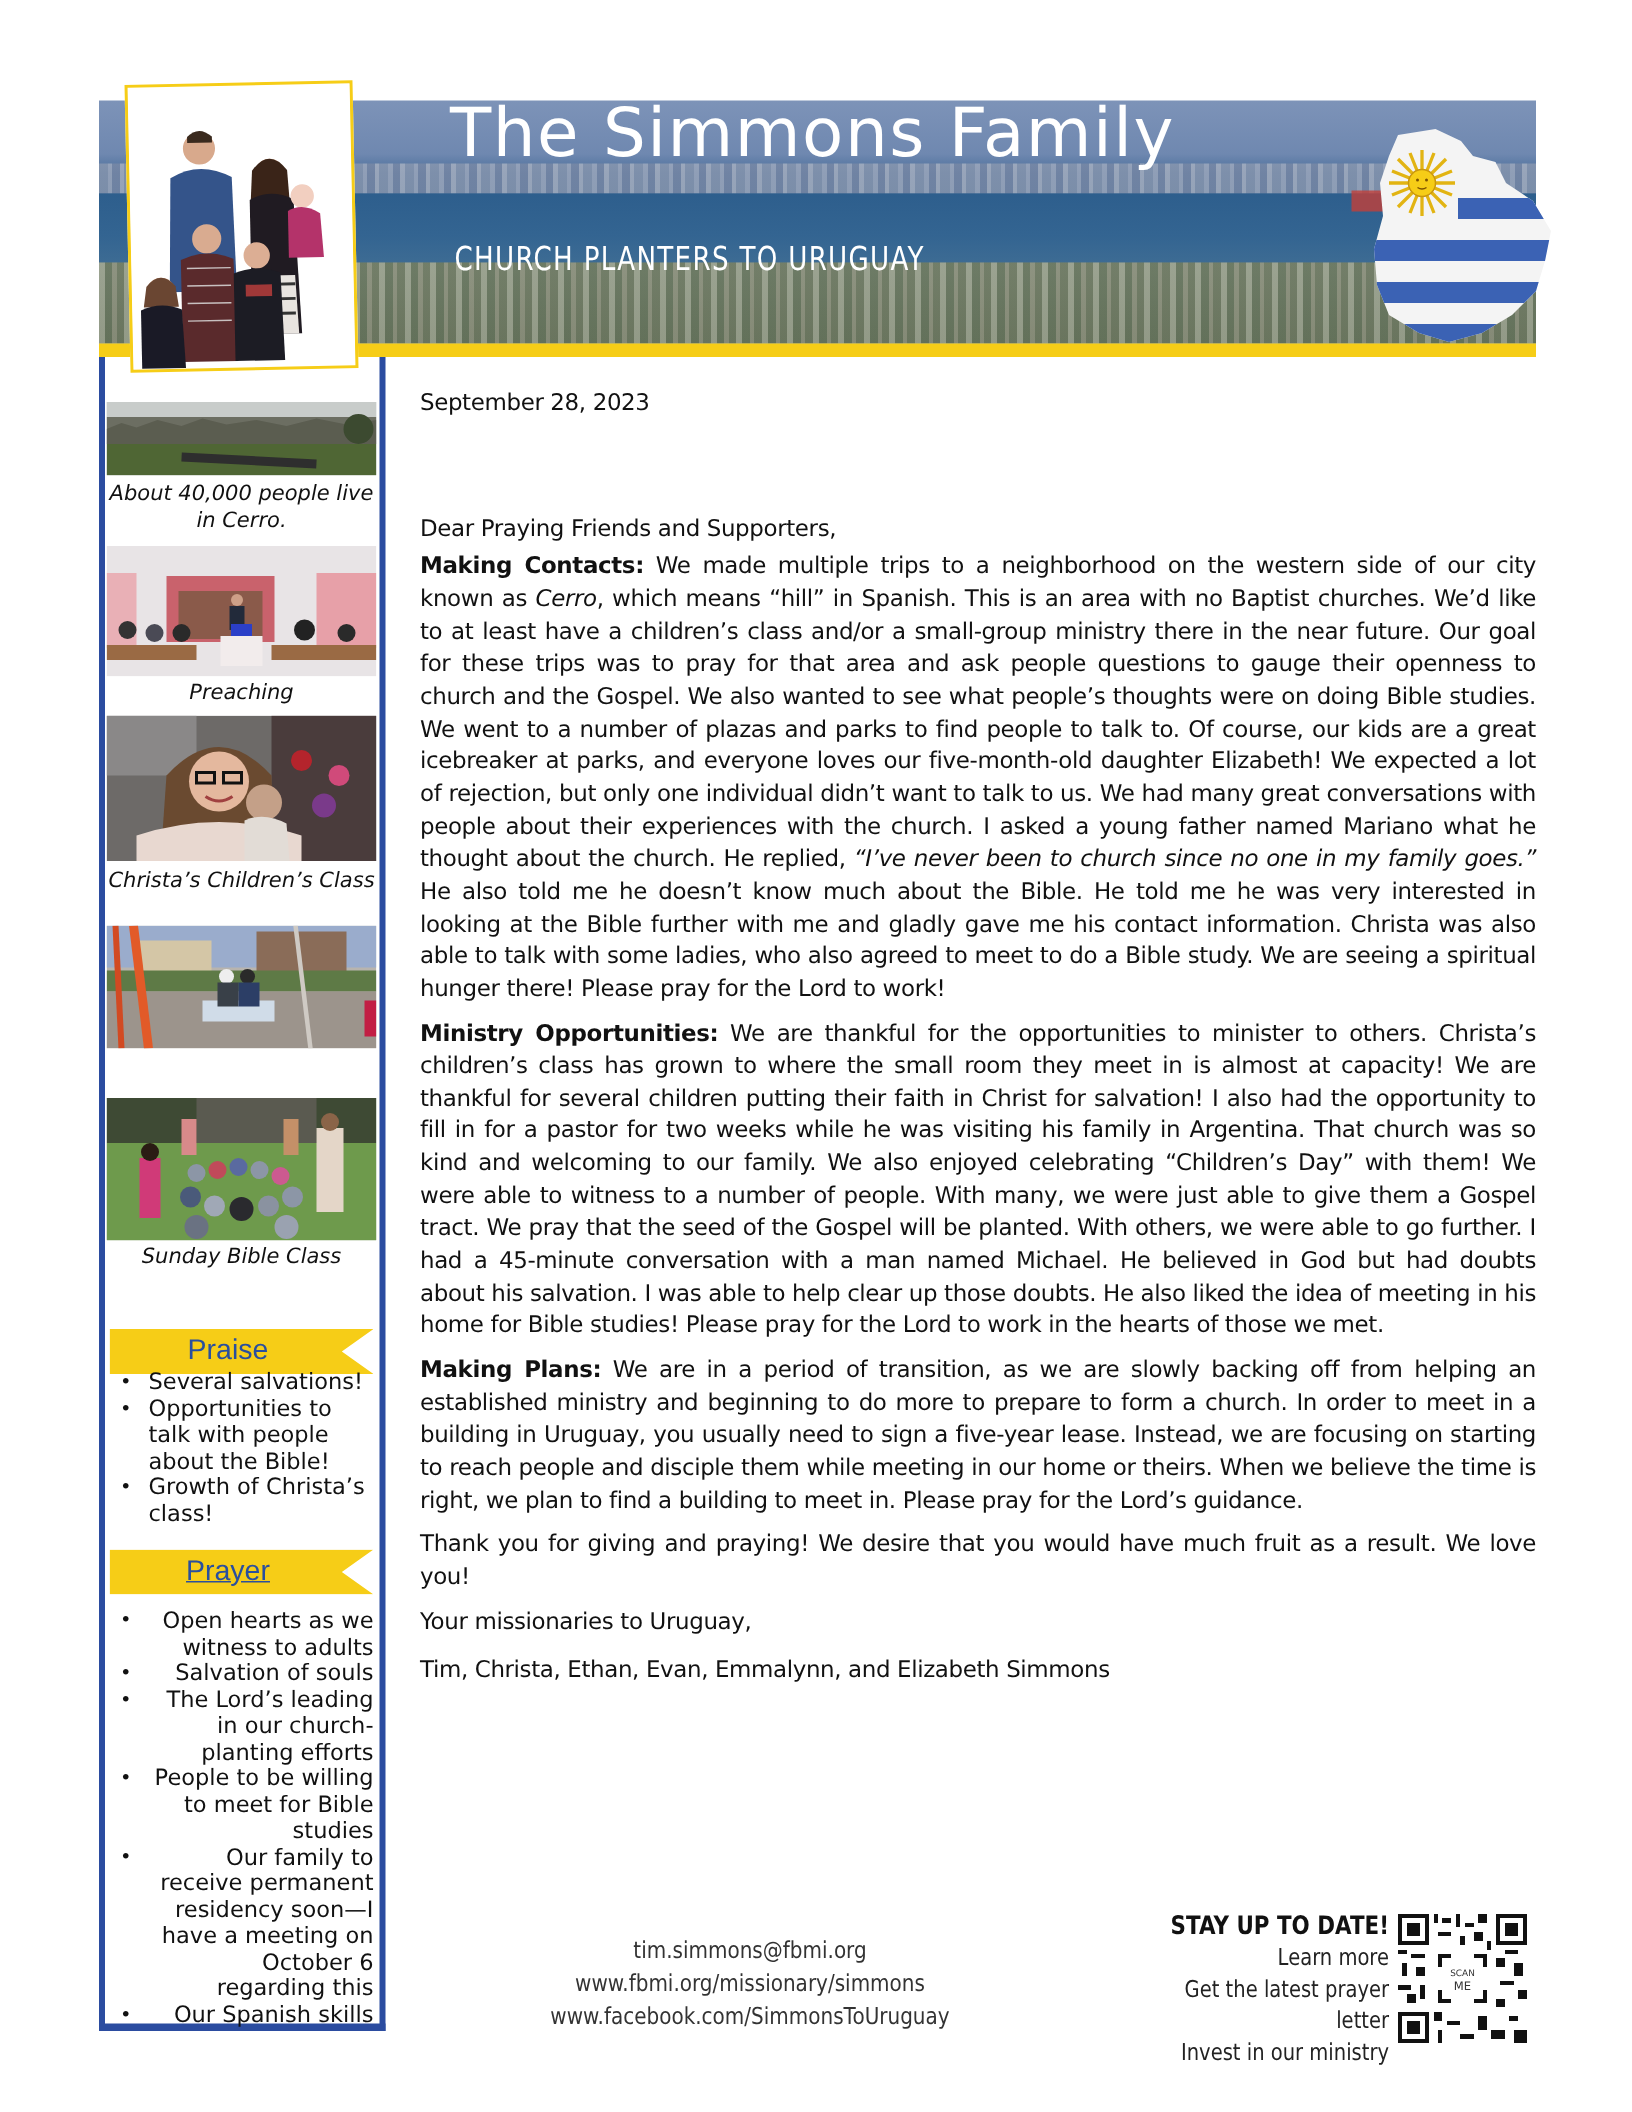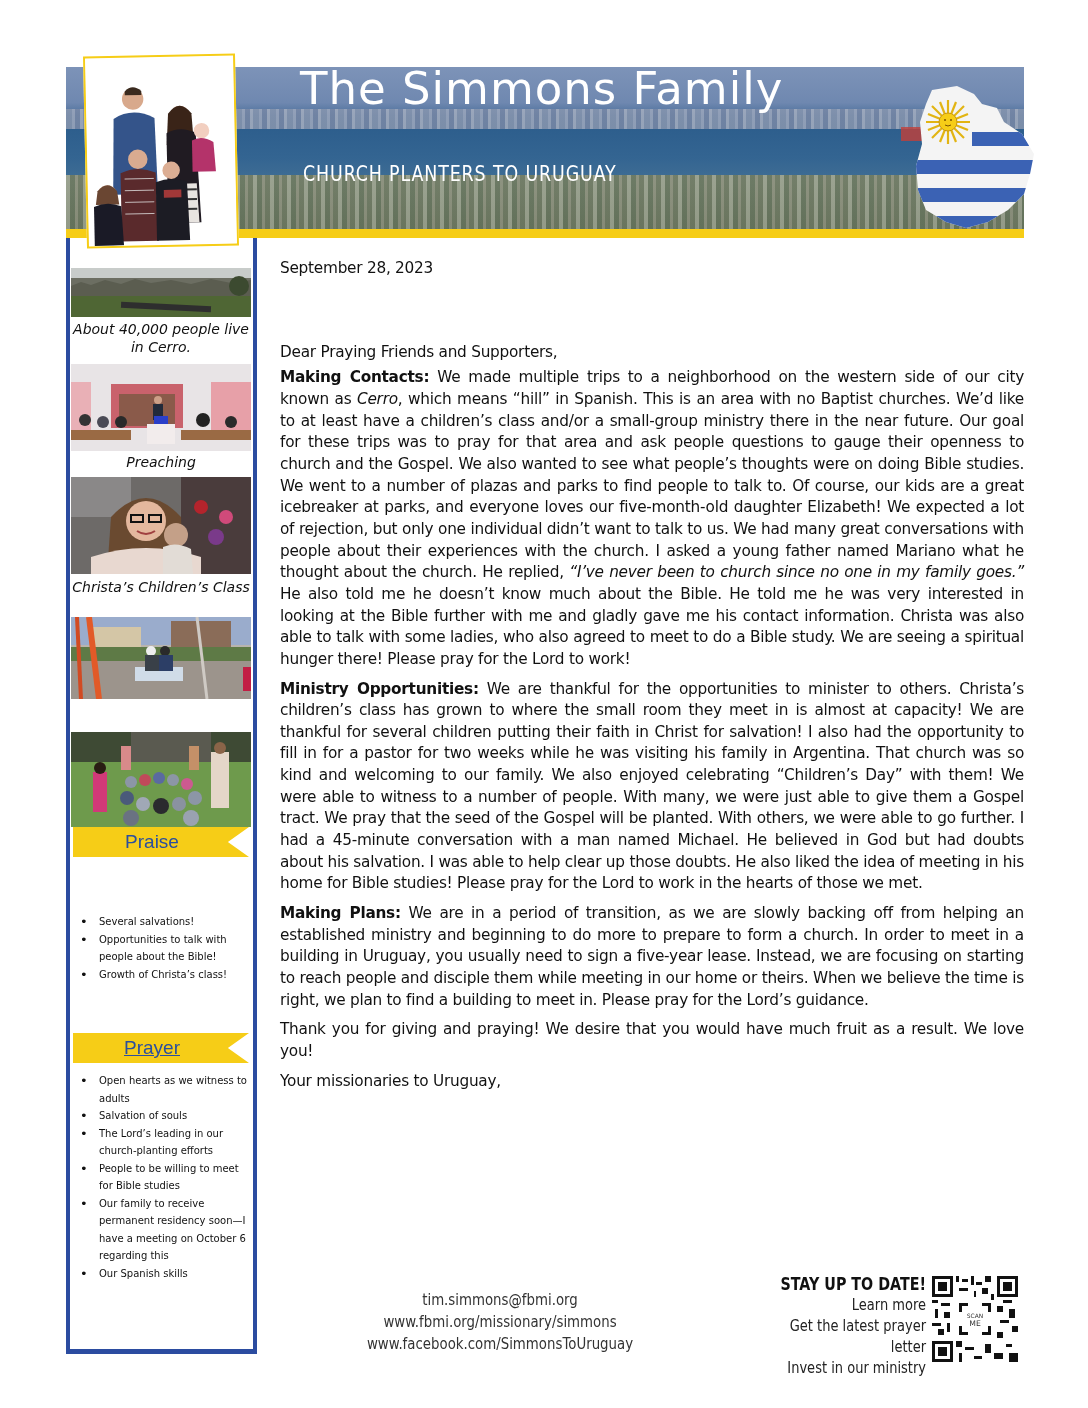--- a/index.html
+++ b/index.html
@@ -58,21 +58,21 @@
     font-family:"DejaVu Sans", sans-serif; font-style:italic; font-size:14px; line-height:18px; color:#111;
   }
   .ribbon {
     position:absolute; left:73px; width:176px; height:30px; background:#f6cd17;
     clip-path: polygon(0 0, 100% 0, 88% 50%, 100% 100%, 0 100%);
     display:flex; align-items:center; justify-content:center; padding-right:18px;
     font-family:"Liberation Sans", sans-serif; font-size:19px; color:#2a4f9e;
   }
   .side-list {
     position:absolute; left:77px; width:172px; list-style:none;
-    font-family:"DejaVu Sans", sans-serif; font-size:10px; line-height:17.5px; color:#111;
+    font-family:"DejaVu Sans", sans-serif; font-size:15px; line-height:17.5px; color:#111;
   }
   .side-list li { position:relative; padding-left:22px; }
   .side-list li::before { content:"•"; position:absolute; left:3px; top:0; font-size:13px; }
 
   
   .letter {
     position:absolute; left:280px; top:258px; width:744px;
     font-family:"DejaVu Sans", sans-serif; font-size:15.3px; line-height:21.65px; color:#111;
     letter-spacing: -0.25px;
   }
@@ -273,53 +273,54 @@
         <circle cx="90" cy="74" r="8" fill="#2a2a2e"></circle>
       <circle cx="108" cy="72" r="7" fill="#8a92a0"></circle>
         <circle cx="124" cy="66" r="7"></circle>
       <circle cx="60" cy="86" r="8" fill="#6a7282"></circle>
         <circle cx="120" cy="86" r="8" fill="#9aa2b0"></circle>
     </g>
   </svg>
 </div>
 <div class="caption" style="top:829px;">Sunday Bible Class</div>
 
-<div class="ribbon" style="top:827px;text-align:center;">
+<div class="ribbon" style="top:886px;text-align:center;">
   <span>Praise</span>
 </div>
 <ul class="side-list" style="top:913px;">
   <li>Several salvations!</li>
   <li>Opportunities to talk with people about the Bible!</li>
   <li>Growth of Christa’s class!</li>
 </ul>
 
 <div class="ribbon" style="top:1033px;text-decoration:underline;">
   <span>Prayer</span>
 </div>
-<ul class="side-list" style="top:1072px;">
+<ul class="side-list" style="top:1072px;text-align:right;">
   <li>Open hearts as we witness to adults</li>
   <li>Salvation of souls</li>
   <li>The Lord’s leading in our church-planting efforts</li>
   <li>People to be willing to meet for Bible studies</li>
   <li>Our family to receive permanent residency soon—I have a meeting on October 6 regarding this</li>
   <li>Our Spanish skills</li>
 </ul>
 
 <div class="letter">
   <p class="date">September 28, 2023</p>
   <p class="salutation">Dear Praying Friends and Supporters,</p>
 
   <p><b>Making Contacts:</b><span> We made multiple trips to a neighborhood on the western side of our city known as </span><i>Cerro</i><span>, which means “hill” in Spanish. This is an area with no Baptist churches. We’d like to at least have a children’s class and/or a small-group ministry there in the near future. Our goal for these trips was to pray for that area and ask people questions to gauge their openness to church and the Gospel. We also wanted to see what people’s thoughts were on doing Bible studies. We went to a number of plazas and parks to find people to talk to. Of course, our kids are a great icebreaker at parks, and everyone loves our five-month-old daughter Elizabeth! We expected a lot of rejection, but only one individual didn’t want to talk to us. We had many great conversations with people about their experiences with the church. I asked a young father named Mariano what he thought about the church. He replied, </span><i>“I’ve never been to church since no one in my family goes.”</i><span> He also told me he doesn’t know much about the Bible. He told me he was very interested in looking at the Bible further with me and gladly gave me his contact information. Christa was also able to talk with some ladies, who also agreed to meet to do a Bible study. We are seeing a spiritual hunger there! Please pray for the Lord to work!</span></p>
 
   <p><b>Ministry Opportunities:</b><span> We are thankful for the opportunities to minister to others. Christa’s children’s class has grown to where the small room they meet in is almost at capacity! We are thankful for several children putting their faith in Christ for salvation! I also had the opportunity to fill in for a pastor for two weeks while he was visiting his family in Argentina. That church was so kind and welcoming to our family. We also enjoyed celebrating “Children’s Day” with them! We were able to witness to a number of people. With many, we were just able to give them a Gospel tract. We pray that the seed of the Gospel will be planted. With others, we were able to go further. I had a 45-minute conversation with a man named Michael. He believed in God but had doubts about his salvation. I was able to help clear up those doubts. He also liked the idea of meeting in his home for Bible studies! Please pray for the Lord to work in the hearts of those we met.</span></p>
 
   <p><b>Making Plans:</b><span> We are in a period of transition, as we are slowly backing off from helping an established ministry and beginning to do more to prepare to form a church. In order to meet in a building in Uruguay, you usually need to sign a five-year lease. Instead, we are focusing on starting to reach people and disciple them while meeting in our home or theirs. When we believe the time is right, we plan to find a building to meet in. Please pray for the Lord’s guidance.</span></p>
 
   <p>Thank you for giving and praying! We desire that you would have much fruit as a result. We love you!</p>
   <p class="closing">Your missionaries to Uruguay,</p>
+  <p class="signature">Tim, Christa, Ethan, Evan, Emmalynn, and Elizabeth Simmons</p>
 </div>
 
 <div class="contact">
   <div>tim.simmons@fbmi.org</div>
   <div>www.fbmi.org/missionary/simmons</div>
   <div>www.facebook.com/SimmonsToUruguay</div>
 </div>
 
 <div class="stay">
   <div class="stay-title">STAY UP TO DATE!</div>

